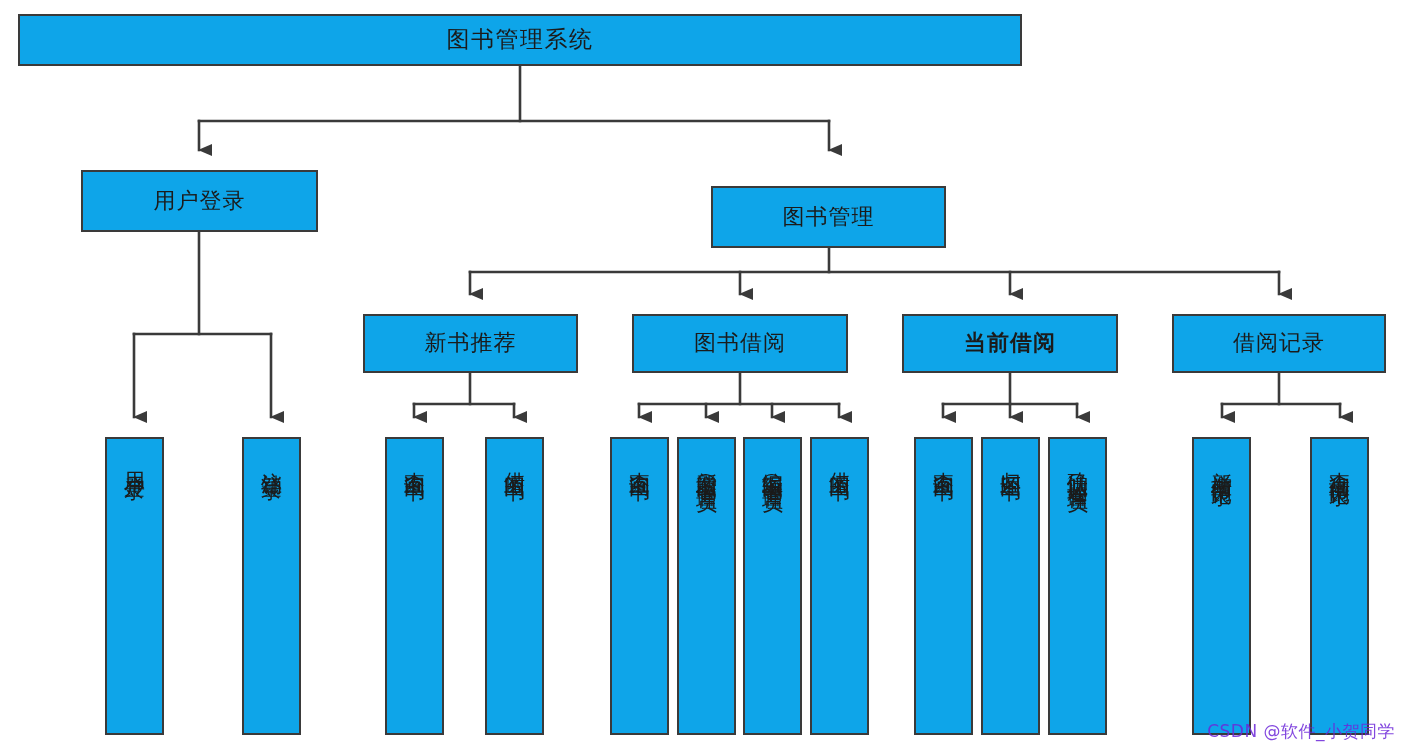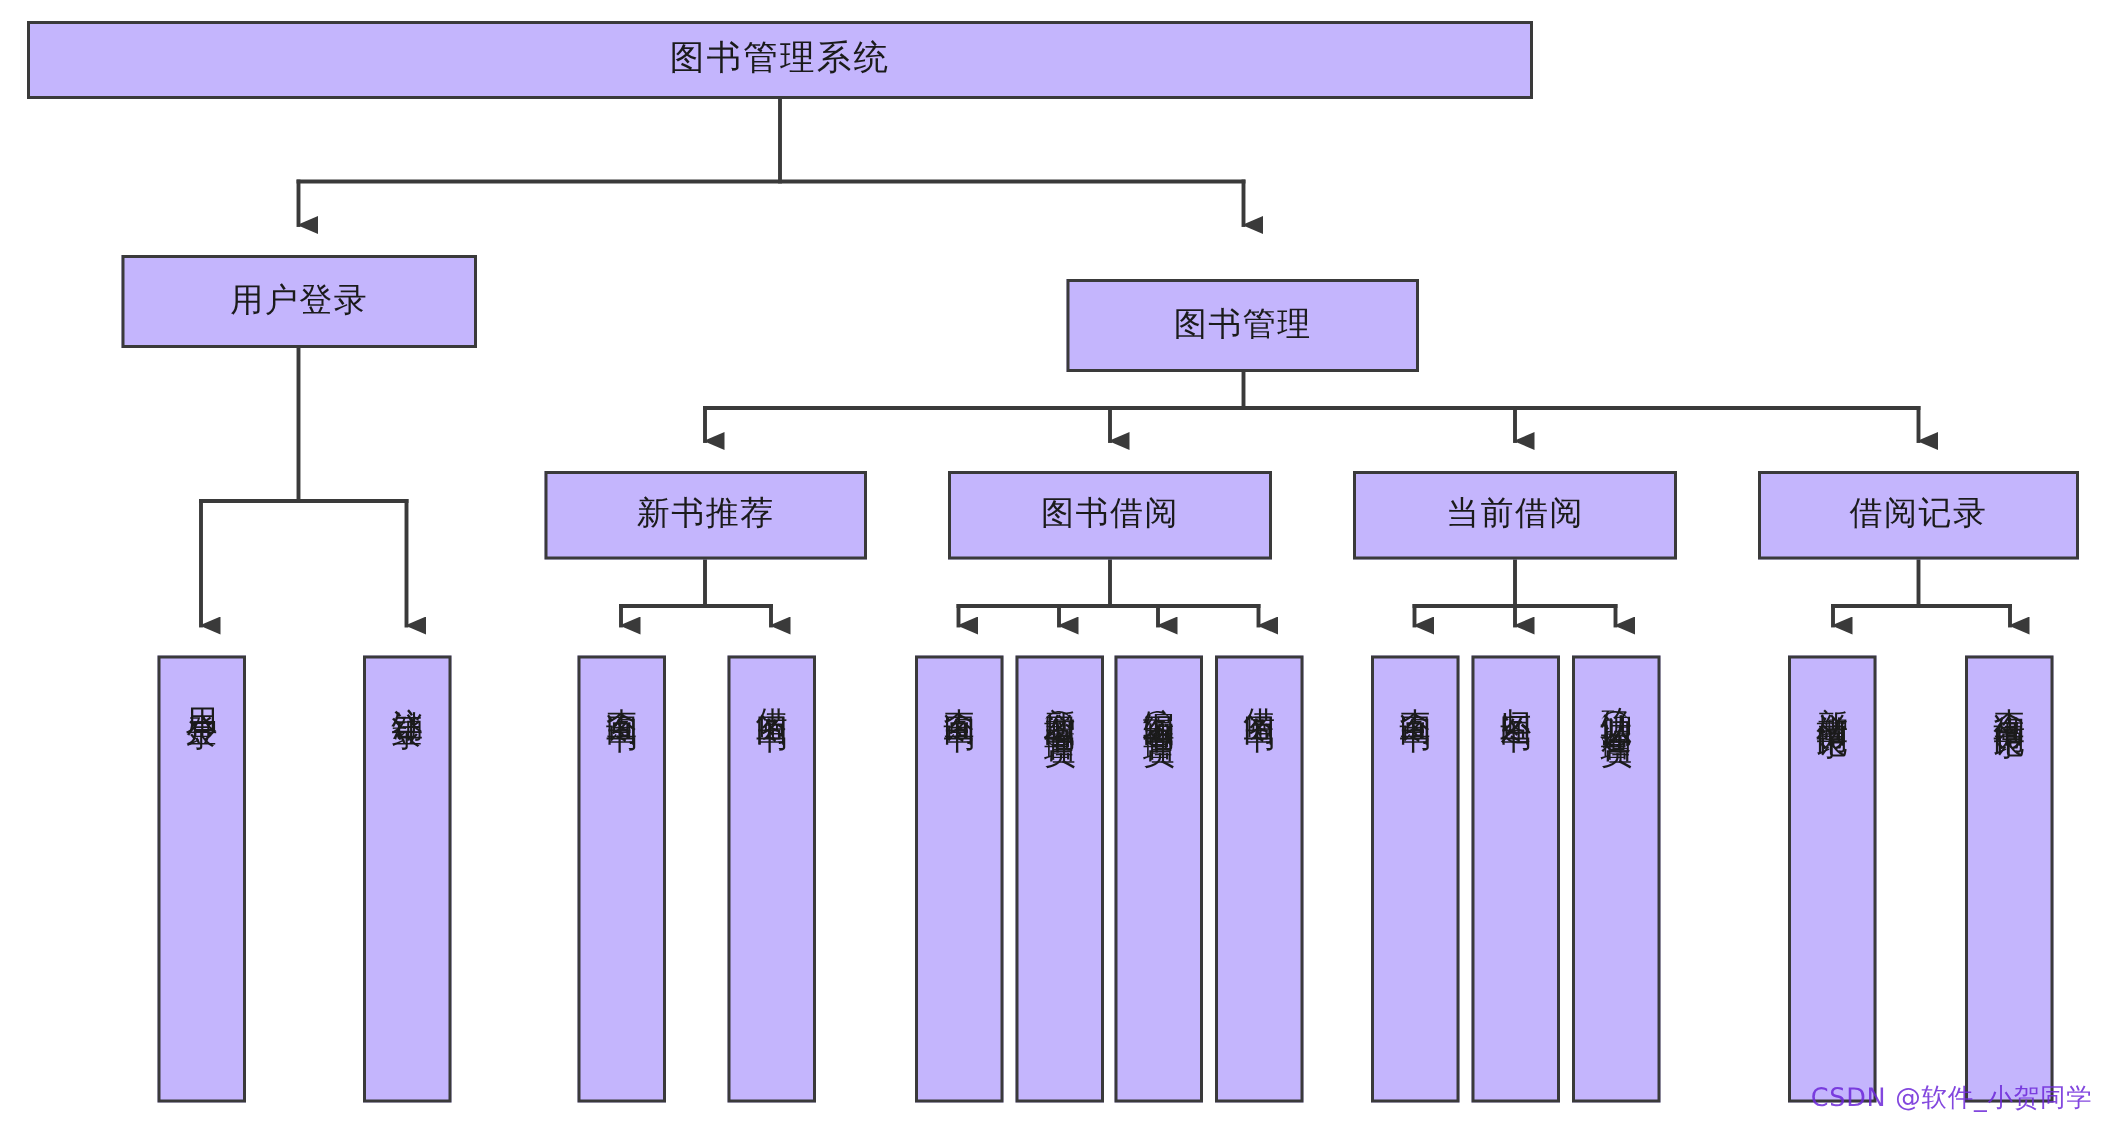--- a/index.html
+++ b/index.html
@@ -17,21 +17,21 @@
   svg#edges{
     position:absolute;
     left:0; top:0;
     width:1405px;
     height:747px;
     pointer-events:none;
   }
   .node{
     position:absolute;
     box-sizing:border-box;
-    background:#c4b5fd;
+    background:#0ea5e9;
     border:2.4px solid #3a3a3a;
     display:flex;
     align-items:center;
     justify-content:center;
     color:#1b1b1b;
   }
   .node.h{
     font-size:22px;
     letter-spacing:1px;
     line-height:1.1;
@@ -133,21 +133,21 @@
   <div class="node h" style="left:711px; top:170px; width:235px; height:62px;margin-top:16px;">
     <span>图书管理</span>
   </div>
 
   <div class="node h" style="left:363px; top:314px; width:215px; height:59px;">
     <span>新书推荐</span>
   </div>
   <div class="node h" style="left:632px; top:314px; width:216px; height:59px;">
     <span>图书借阅</span>
   </div>
-  <div class="node h" style="left:902px; top:314px; width:216px; height:59px;">
+  <div class="node h" style="left:902px; top:314px; width:216px; height:59px;font-weight:bold;">
     <span>当前借阅</span>
   </div>
   <div class="node h" style="left:1172px; top:314px; width:214px; height:59px;">
     <span>借阅记录</span>
   </div>
 
   <div class="node v" style="left:105px; top:437px; width:59px; height:298px;">
     <span>用户登录</span>
   </div>
   <div class="node v" style="left:242px; top:437px; width:59px; height:298px;">

